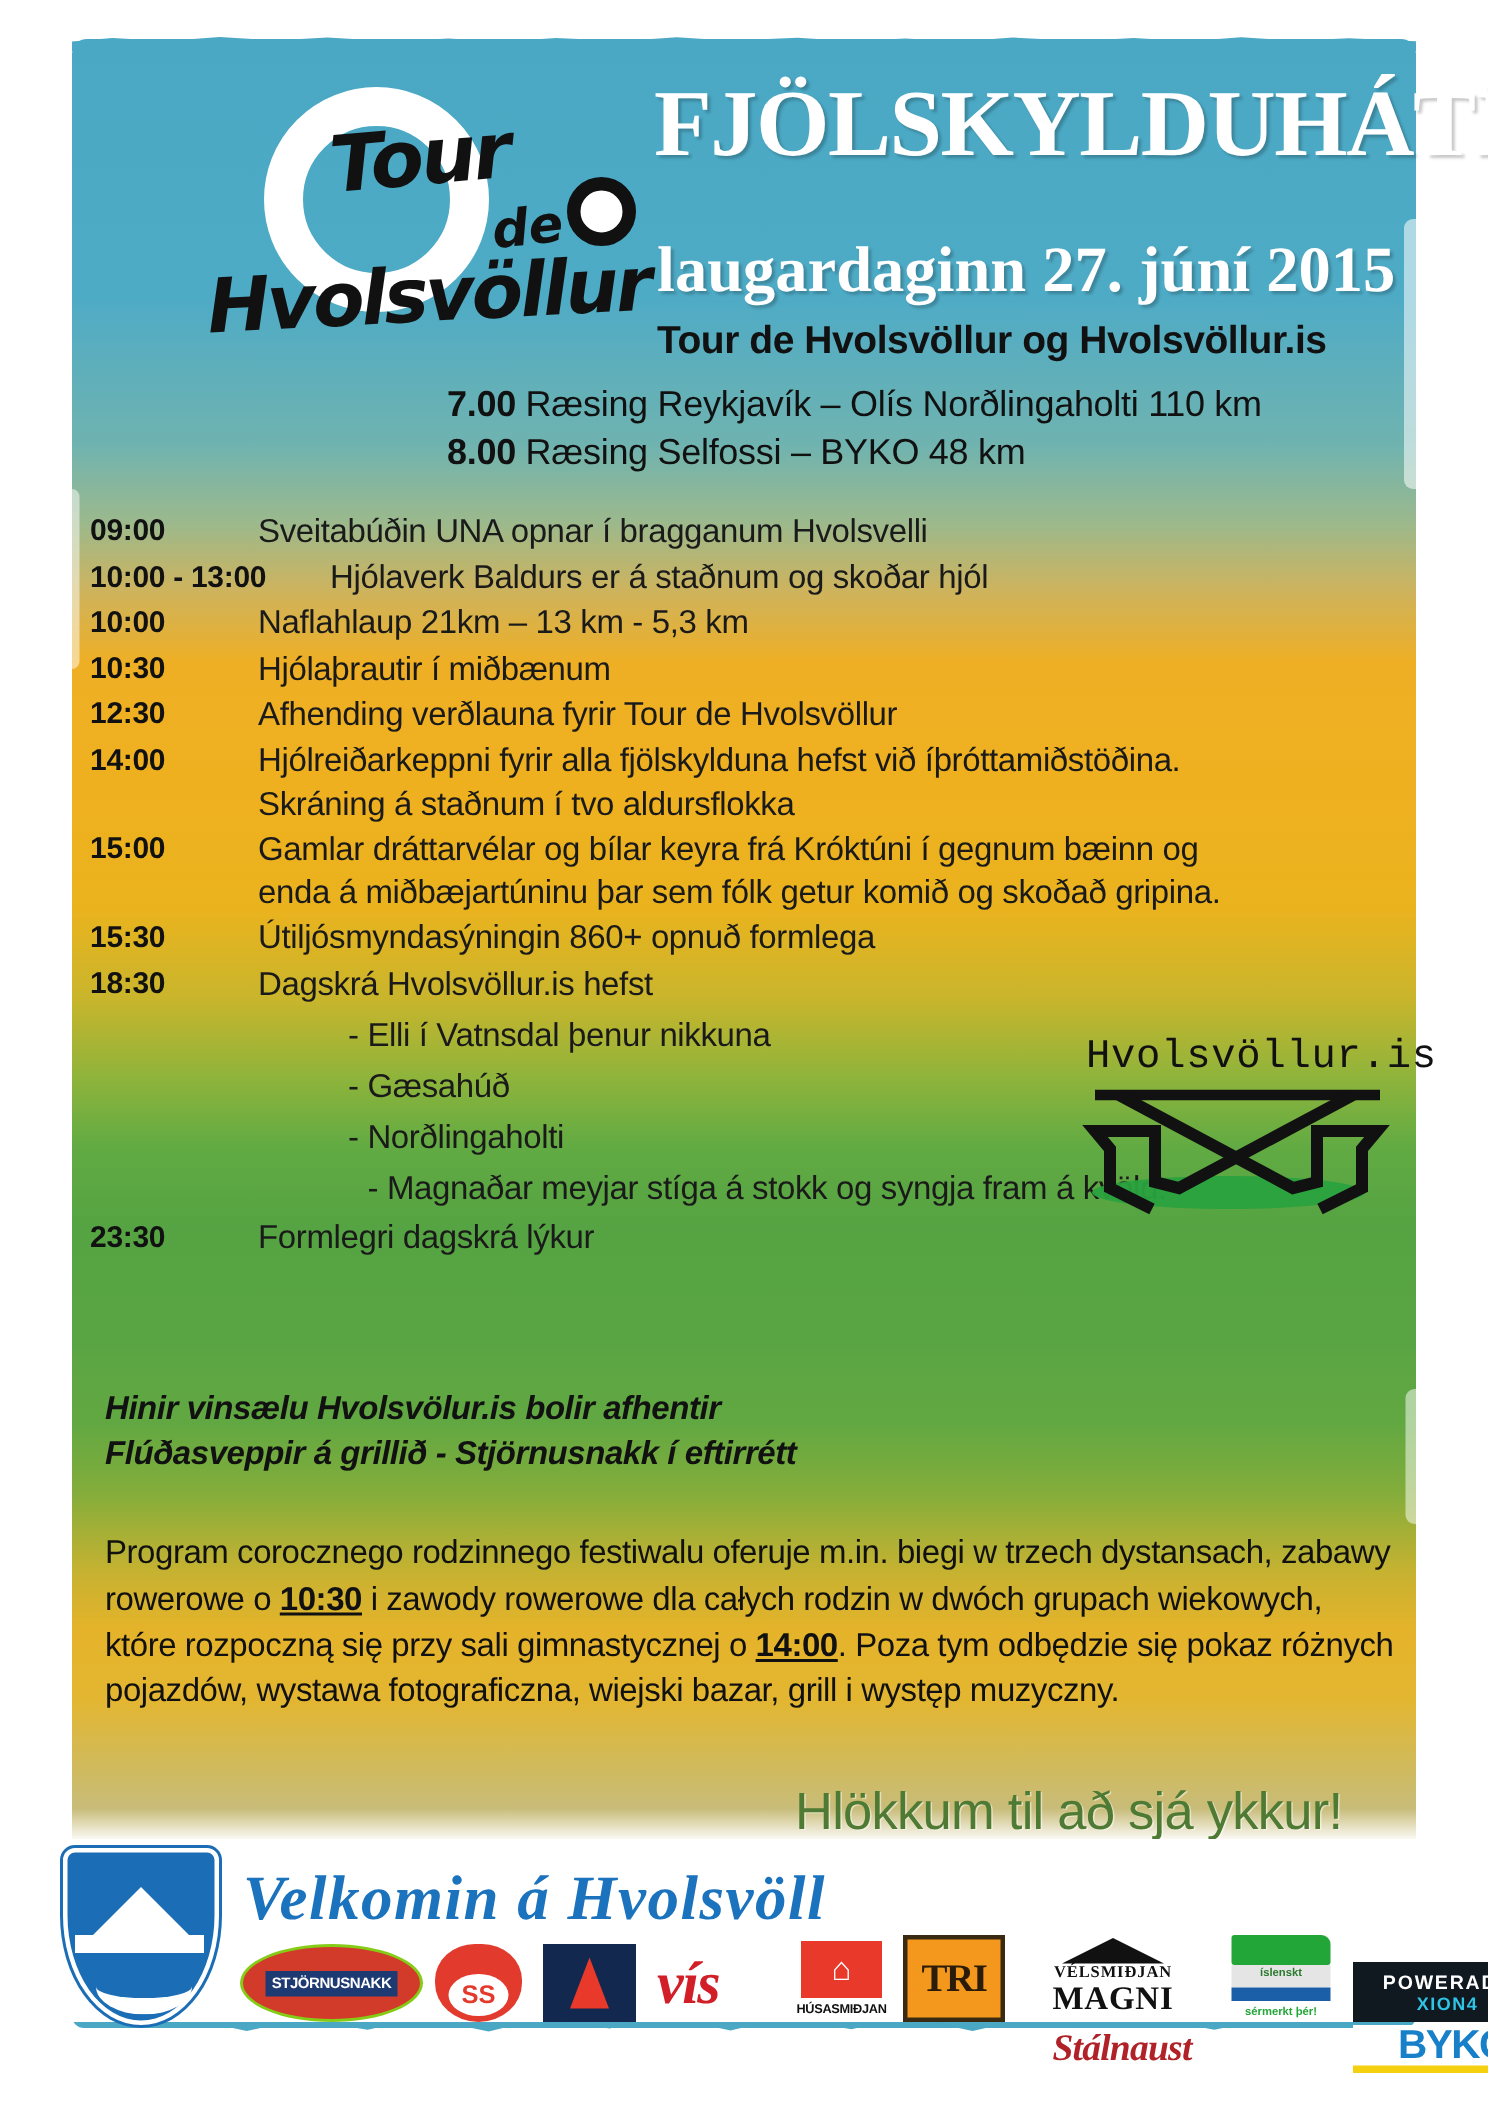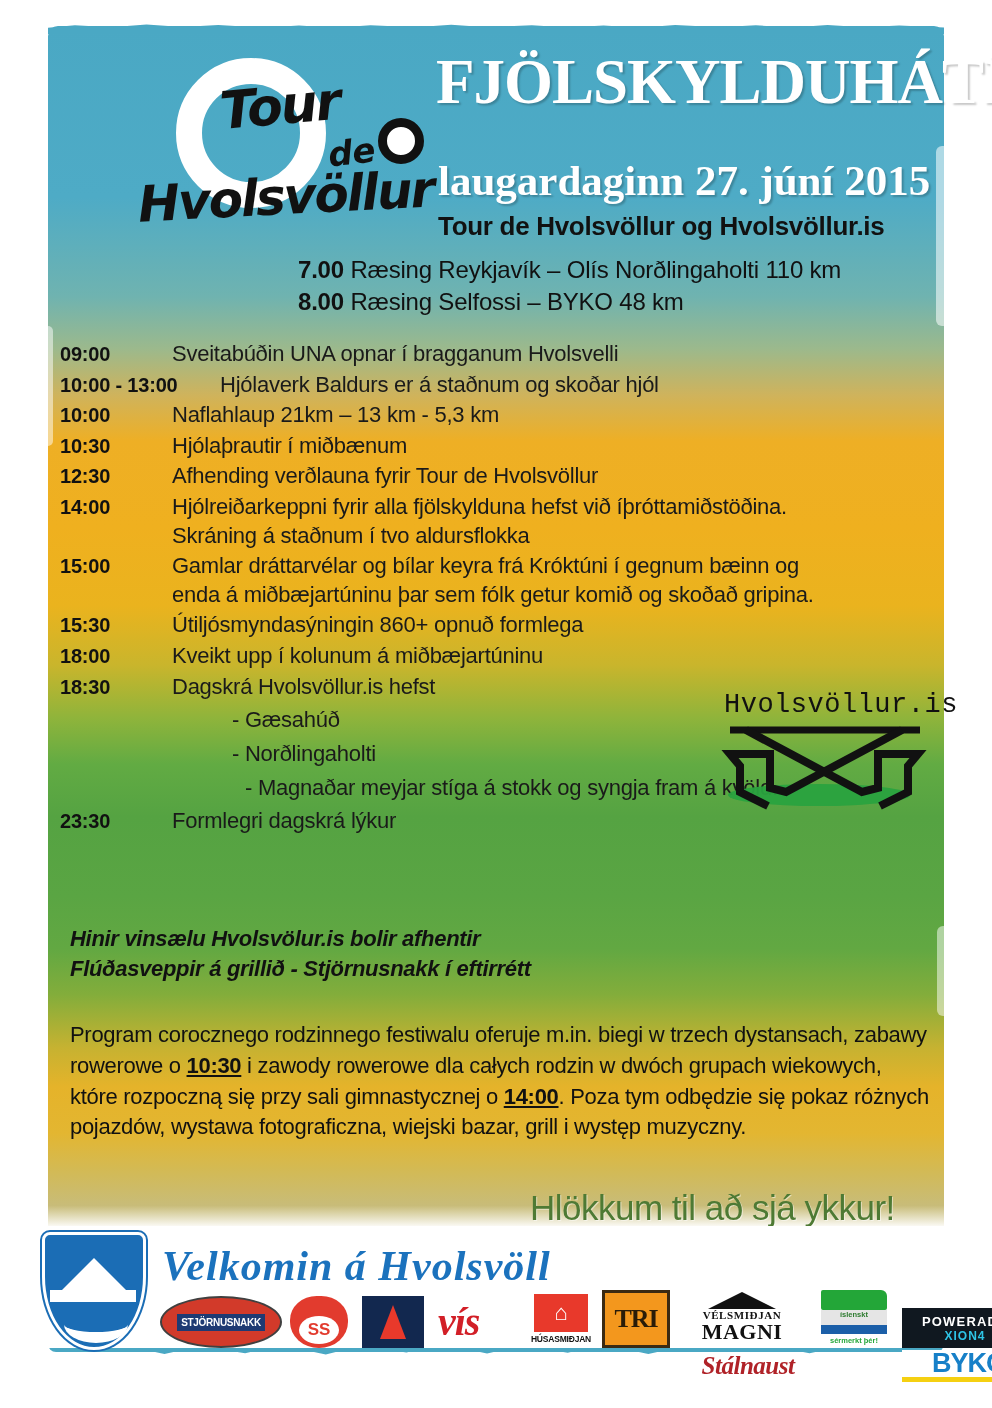--- a/index.html
+++ b/index.html
@@ -184,21 +184,21 @@
     position:absolute;left:162px;top:16px;
     font-family:"Liberation Serif","DejaVu Serif",serif;
     font-size:42px;font-style:italic;font-weight:700;color:#1b72bd;
     letter-spacing:1px;white-space:nowrap;
   }
 
   .sponsors{position:absolute;left:150px;top:66px;width:820px;height:56px;}
   .sp{position:absolute;bottom:0;}
 
   .sp-stj{left:10px;width:118px;height:48px;background:#d23a2a;border-radius:50%;
-    border:2px solid #404040;display:flex;align-items:center;justify-content:center;}
+    border:2px solid #84cc16;display:flex;align-items:center;justify-content:center;}
   .sp-stj span{font-size:10px;font-weight:700;color:#fff;background:#1e3a73;
     padding:3px 4px;letter-spacing:-.3px;}
 
   .sp-ss{left:140px;width:58px;height:52px;background:#e23b2e;border-radius:46% 46% 50% 50%;
     display:flex;align-items:flex-end;justify-content:center;}
   .sp-ss i{width:40px;height:28px;background:#fff;border-radius:50%;display:flex;
     align-items:center;justify-content:center;font-style:normal;font-weight:700;
     color:#e23b2e;font-size:17px;margin-bottom:4px;}
 
   .sp-lands{left:212px;width:62px;height:52px;background:#12284f;
@@ -327,31 +327,28 @@
       <span>Gamlar dráttarvélar og bílar keyra frá Króktúni í gegnum bæinn og</span>
       <span class="l2">enda á miðbæjartúninu þar sem fólk getur komið og skoðað gripina.</span>
     </div>
   </div>
 
   <div class="ev">
     <div class="t">15:30</div>
     <div class="d">Útiljósmyndasýningin 860+ opnuð formlega</div>
   </div>
 
-  <div class="ev">
-    <div class="t">18:00</div>
-    <div class="d">Kveikt upp í kolunum á miðbæjartúninu</div>
-  </div>
 
   <div class="ev">
     <div class="t">18:30</div>
     <div class="d">Dagskrá Hvolsvöllur.is hefst</div>
   </div>
 
   <div class="sublist">
+    <div class="si">- Elli í Vatnsdal þenur nikkuna</div>
     <div class="si">- Gæsahúð</div>
     <div class="si">- Norðlingaholti</div>
     <div class="si ind">- Magnaðar meyjar stíga á stokk og syngja fram á kvöld.</div>
   </div>
 
   <div class="ev">
     <div class="t">23:30</div>
     <div class="d">Formlegri dagskrá lýkur</div>
   </div>
 </div>

